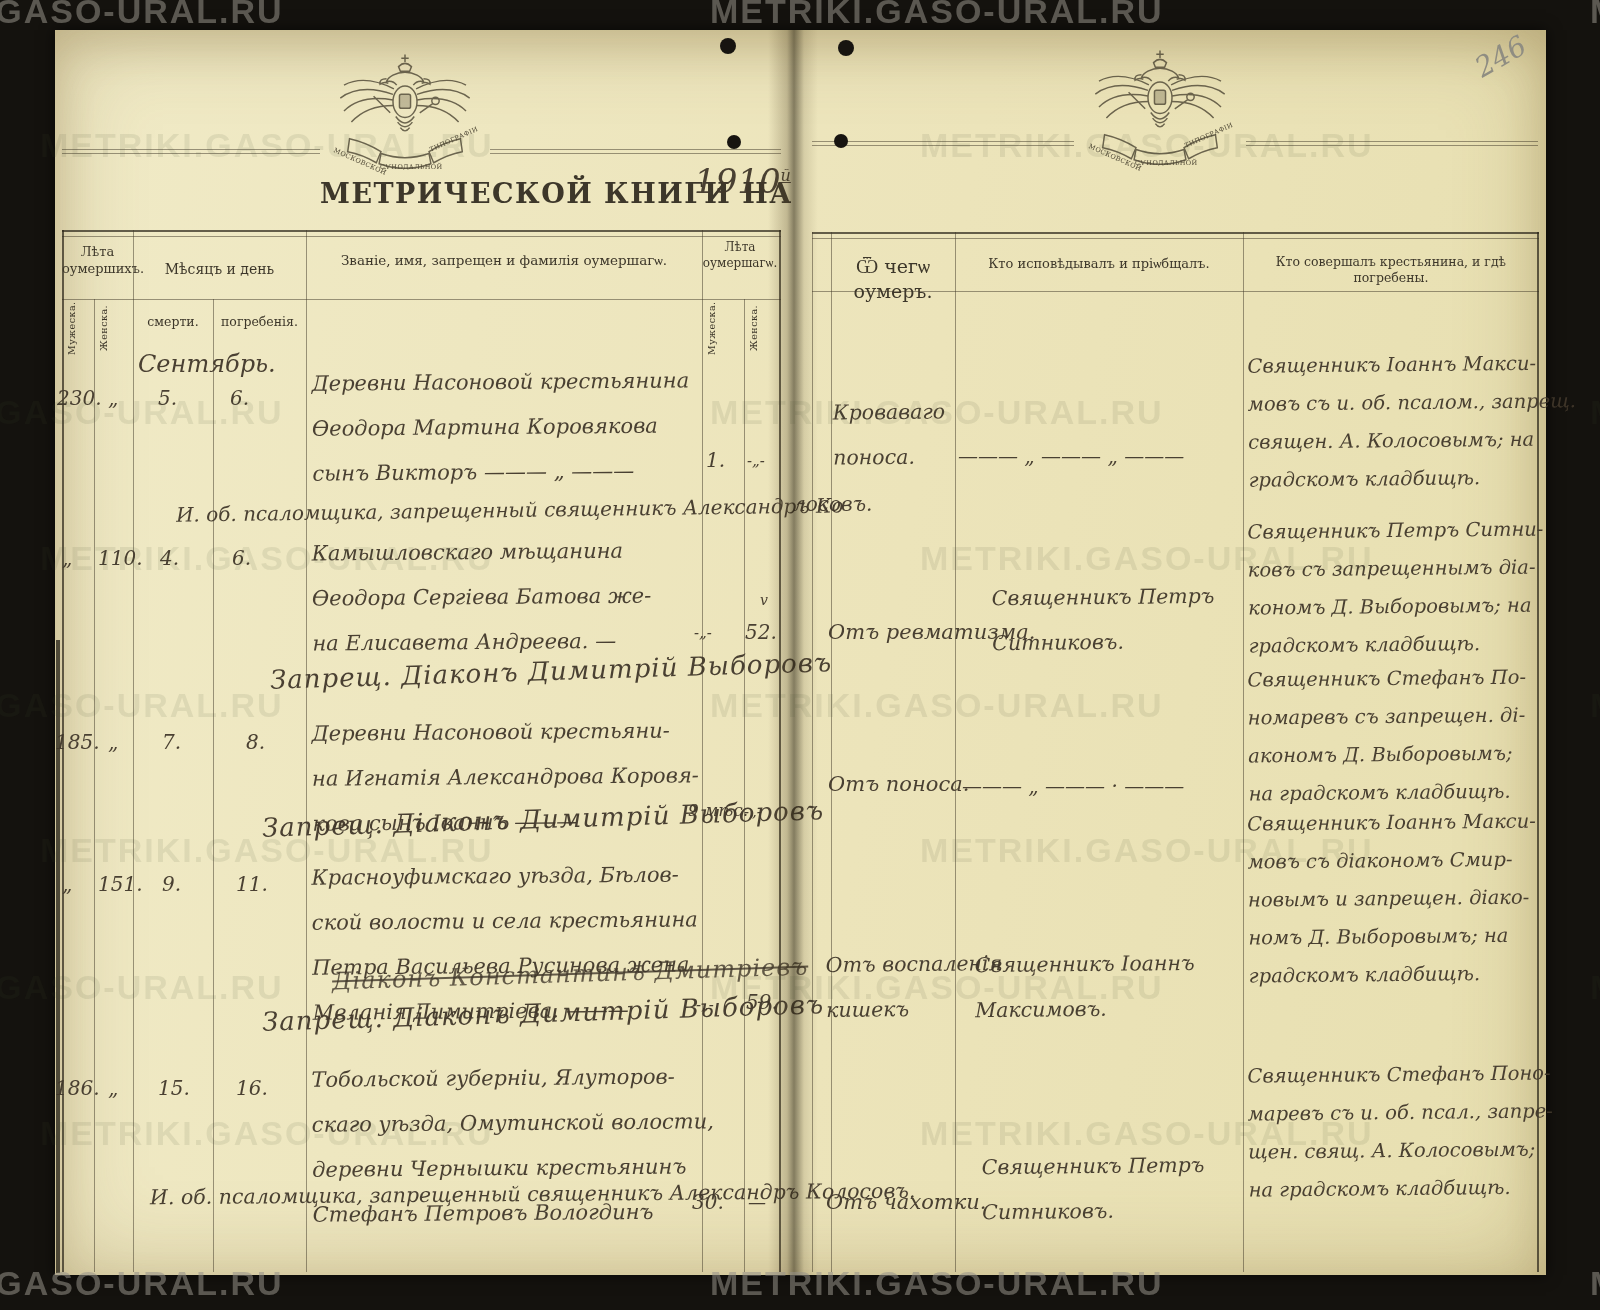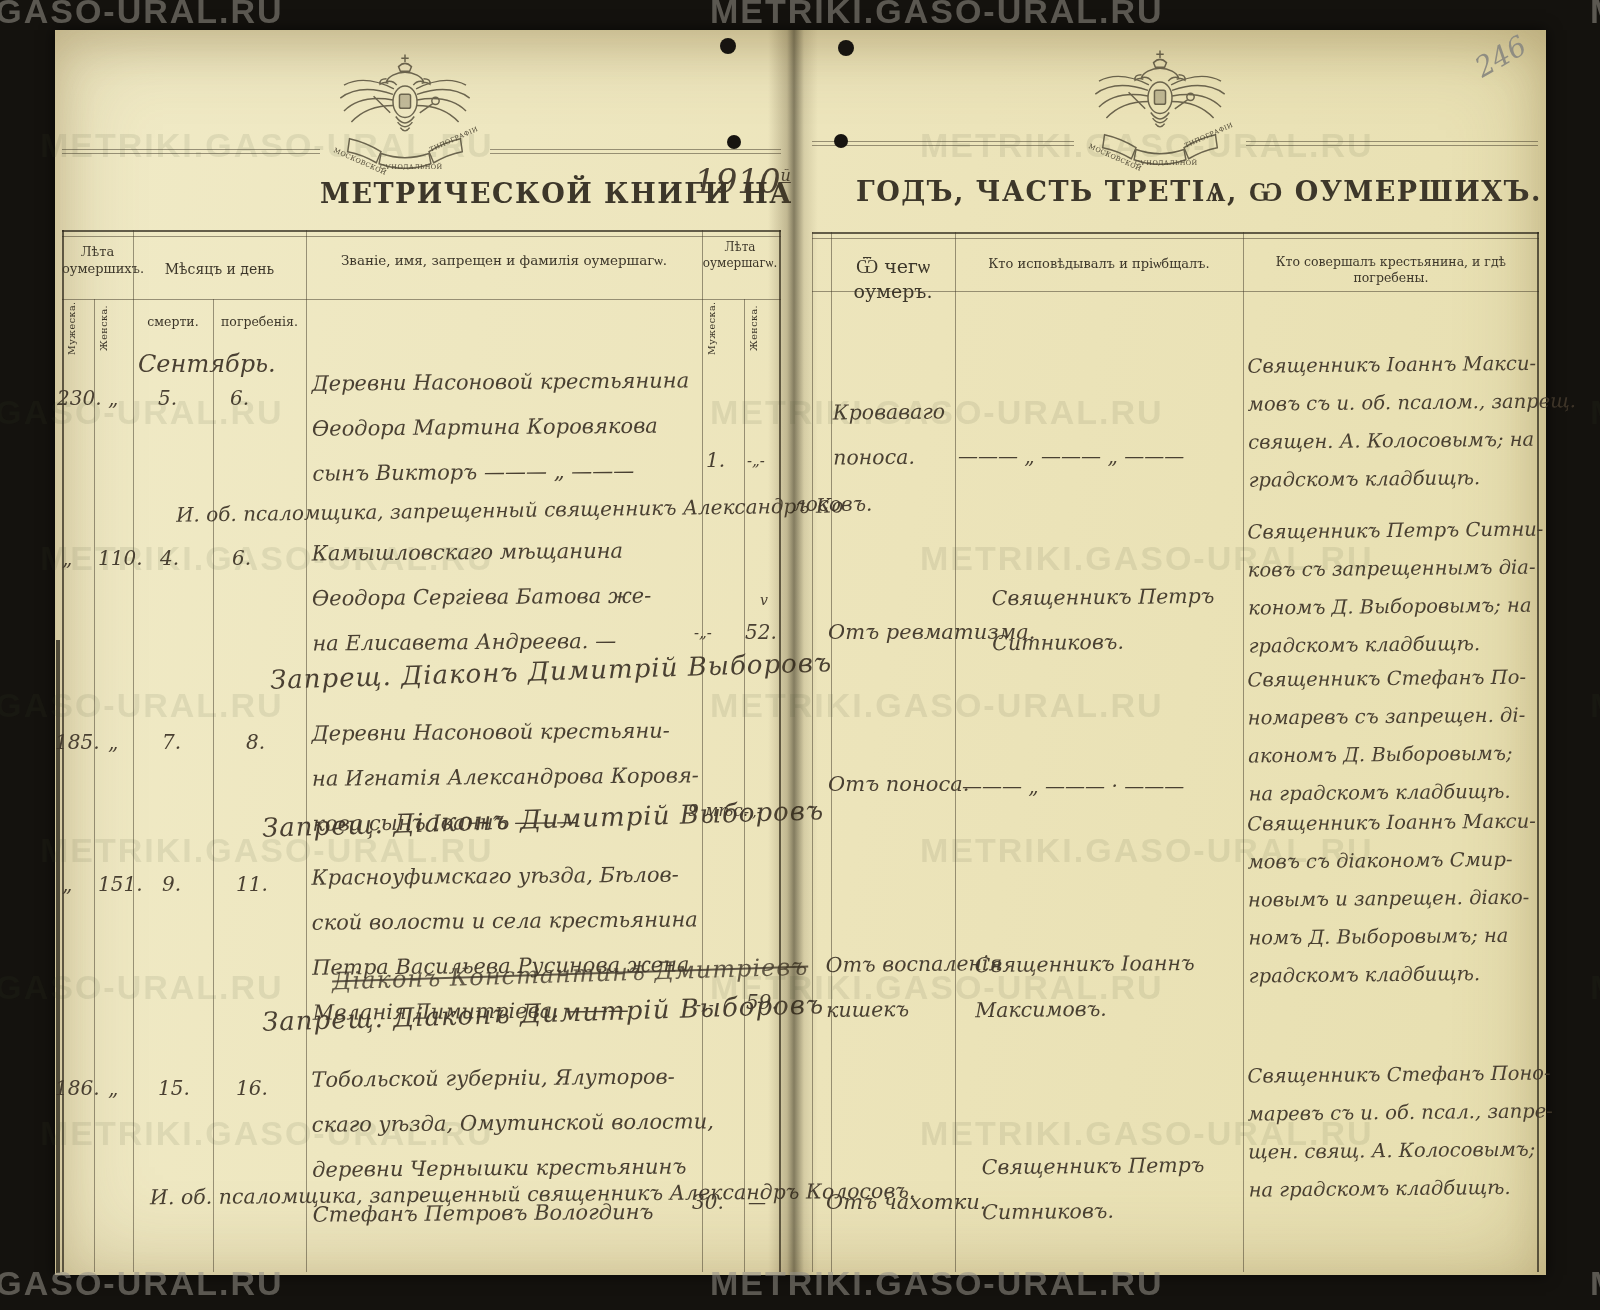--- a/index.html
+++ b/index.html
@@ -93,21 +93,20 @@
   <span class="ribbon" style="left:380px;top:163px">СѴНОДАЛЬНОЙ</span>
   <span class="ribbon" style="left:430px;top:146px;transform:rotate(-24deg)">ТИПОГРАФІИ</span>
   <span class="ribbon" style="left:1089px;top:142px;transform:rotate(24deg)">МОСКОВСКОЙ</span>
   <span class="ribbon" style="left:1135px;top:159px">СѴНОДАЛЬНОЙ</span>
   <span class="ribbon" style="left:1185px;top:142px;transform:rotate(-24deg)">ТИПОГРАФІИ</span>
 
   <div class="print titlep" style="left:320px;top:176px">МЕТРИЧЕСКОЙ КНИГИ НА</div>
   <div class="hwd" style="left:694px;top:161px;font-size:34px">
     <span>1910</span><sup class="yr">й</sup>
   </div>
-  <div class="print titlep" style="left:856px;top:174px">ГОДЪ, ЧАСТЬ ТРЕТІѦ, Ѡ ОУМЕРШИХЪ.</div>
 
   <div class="print" style="left:62px;top:244px;width:71px;font-size:13px">
     <div>Лѣта</div>
     <div>оумершихъ.</div>
   </div>
   <div class="print" style="left:133px;top:260px;width:173px;font-size:14px">Мѣсяцъ и день</div>
   <div class="print" style="left:306px;top:252px;width:396px;font-size:13.5px">Званіе, имя, запрещен и фамилія оумершагѡ.</div>
   <div class="print" style="left:700px;top:240px;width:80px;font-size:12px">
     <div>Лѣта</div>
     <div>оумершагѡ.</div>

